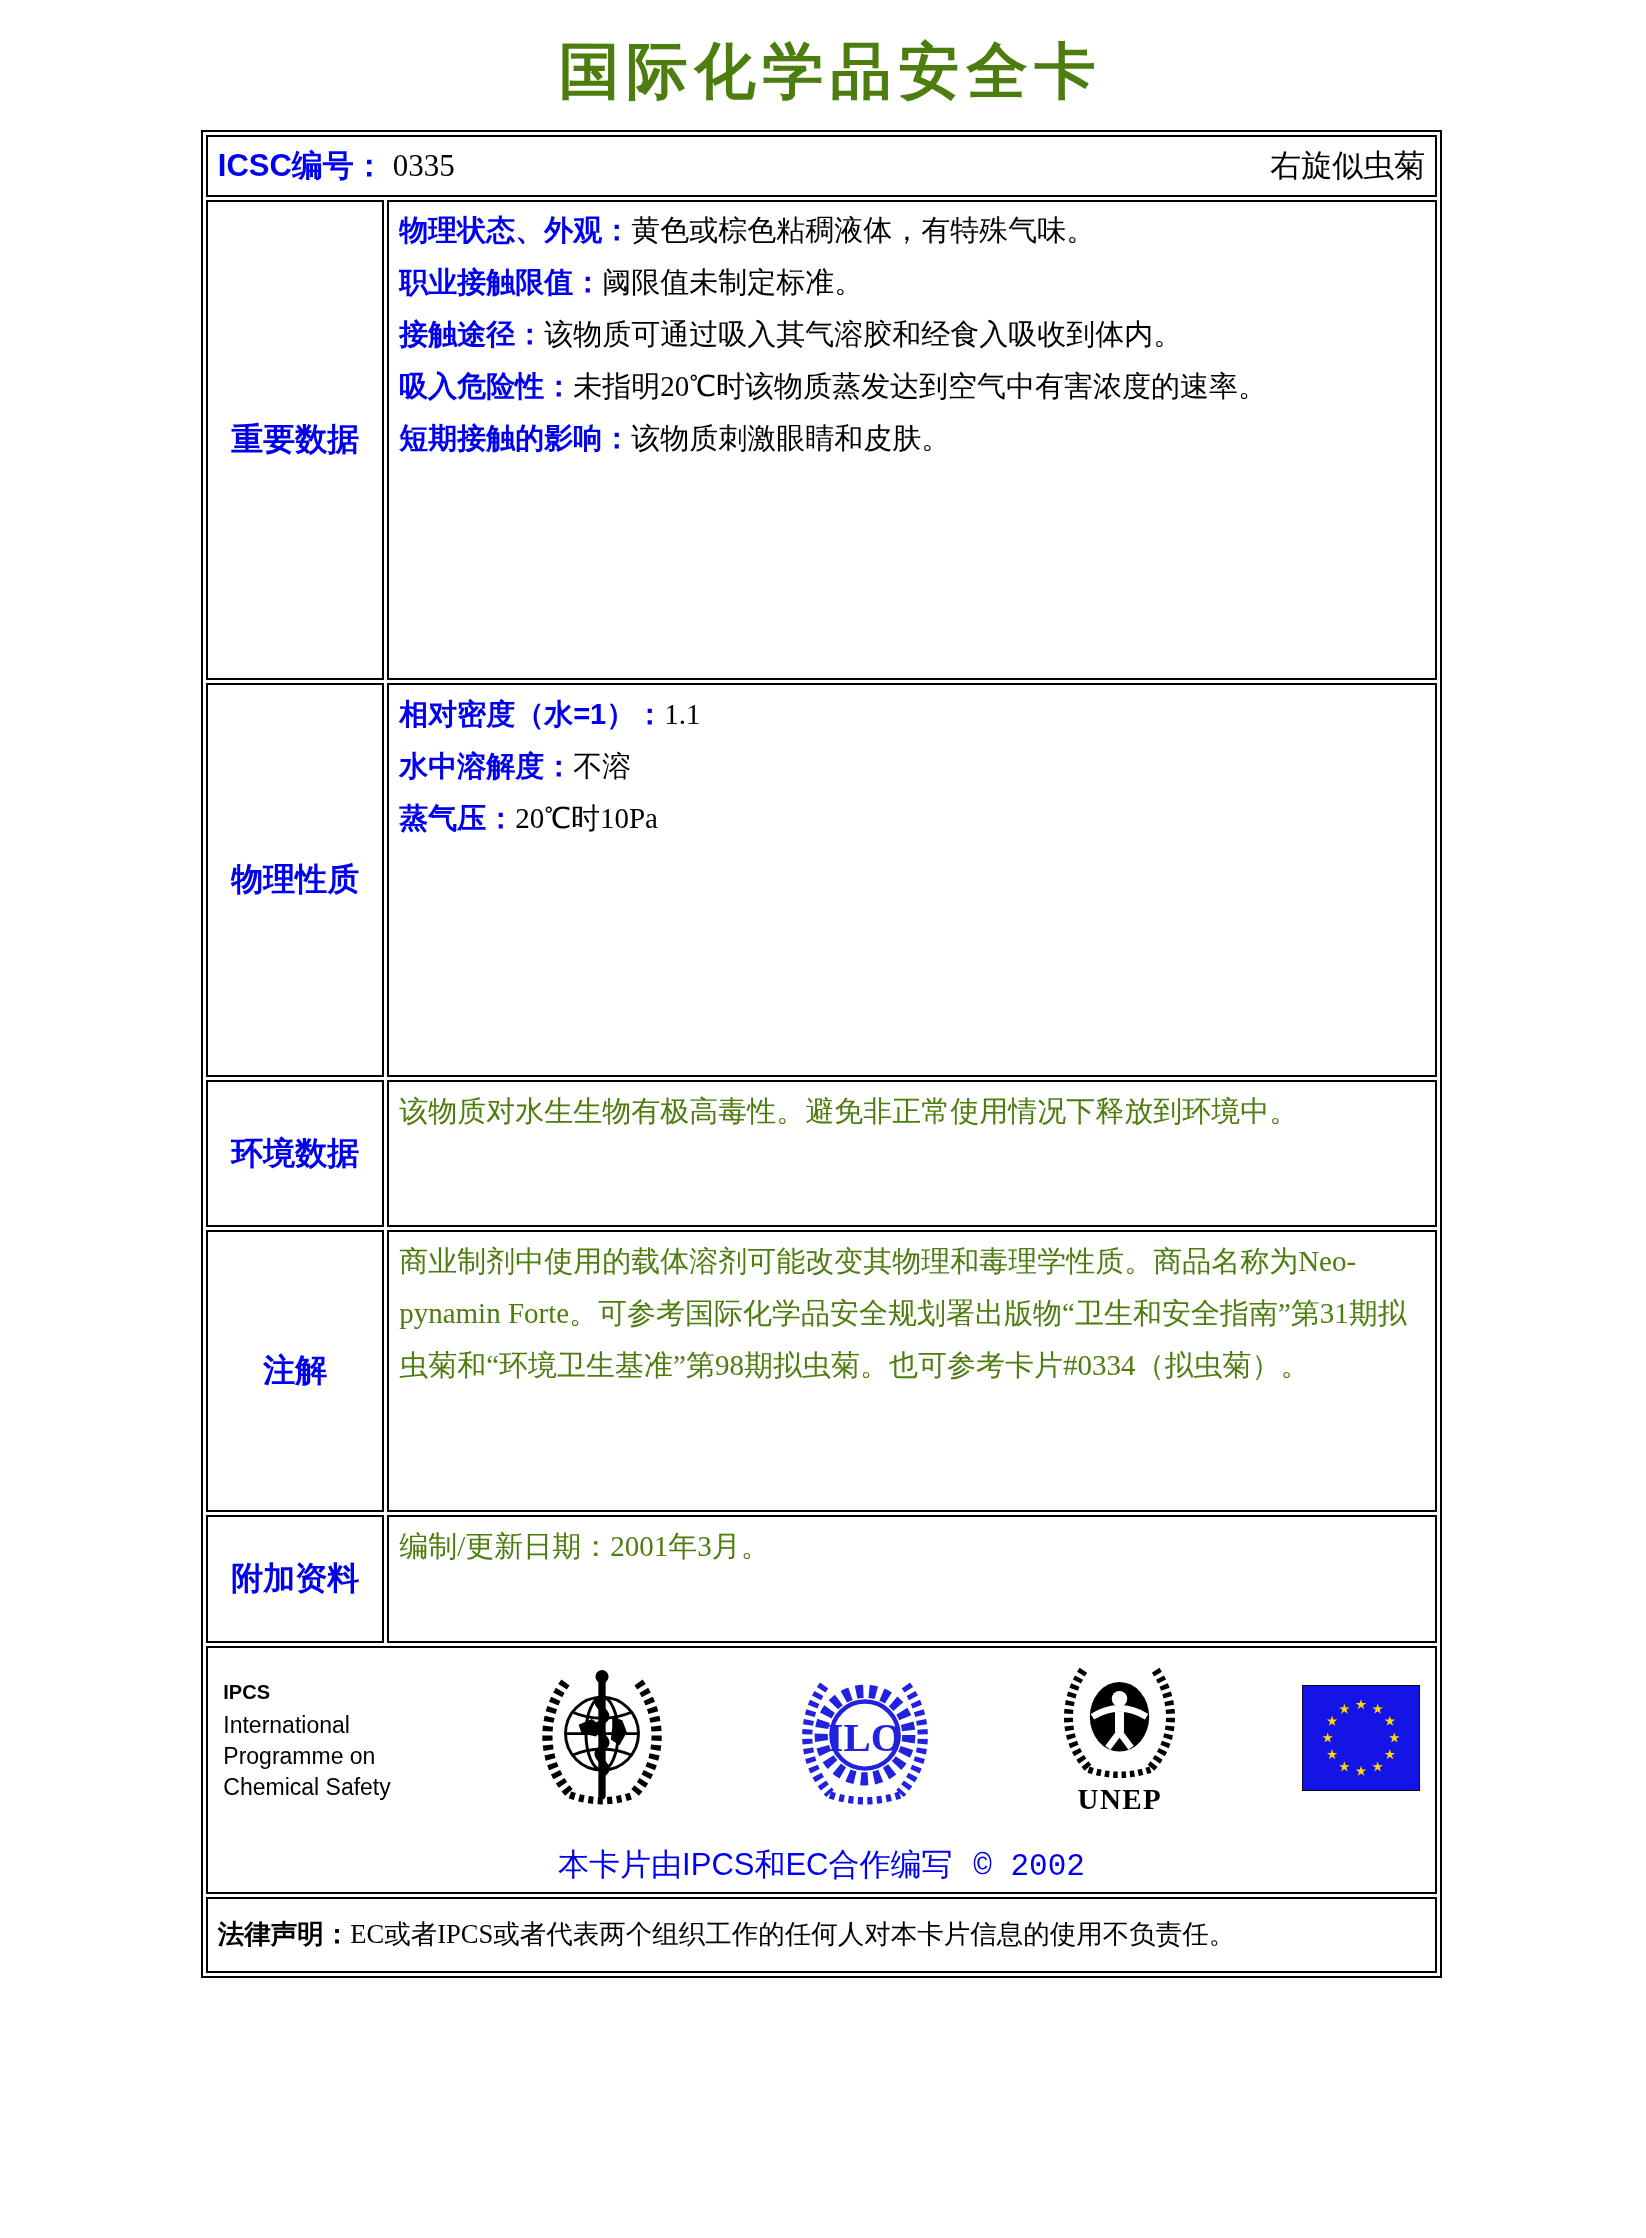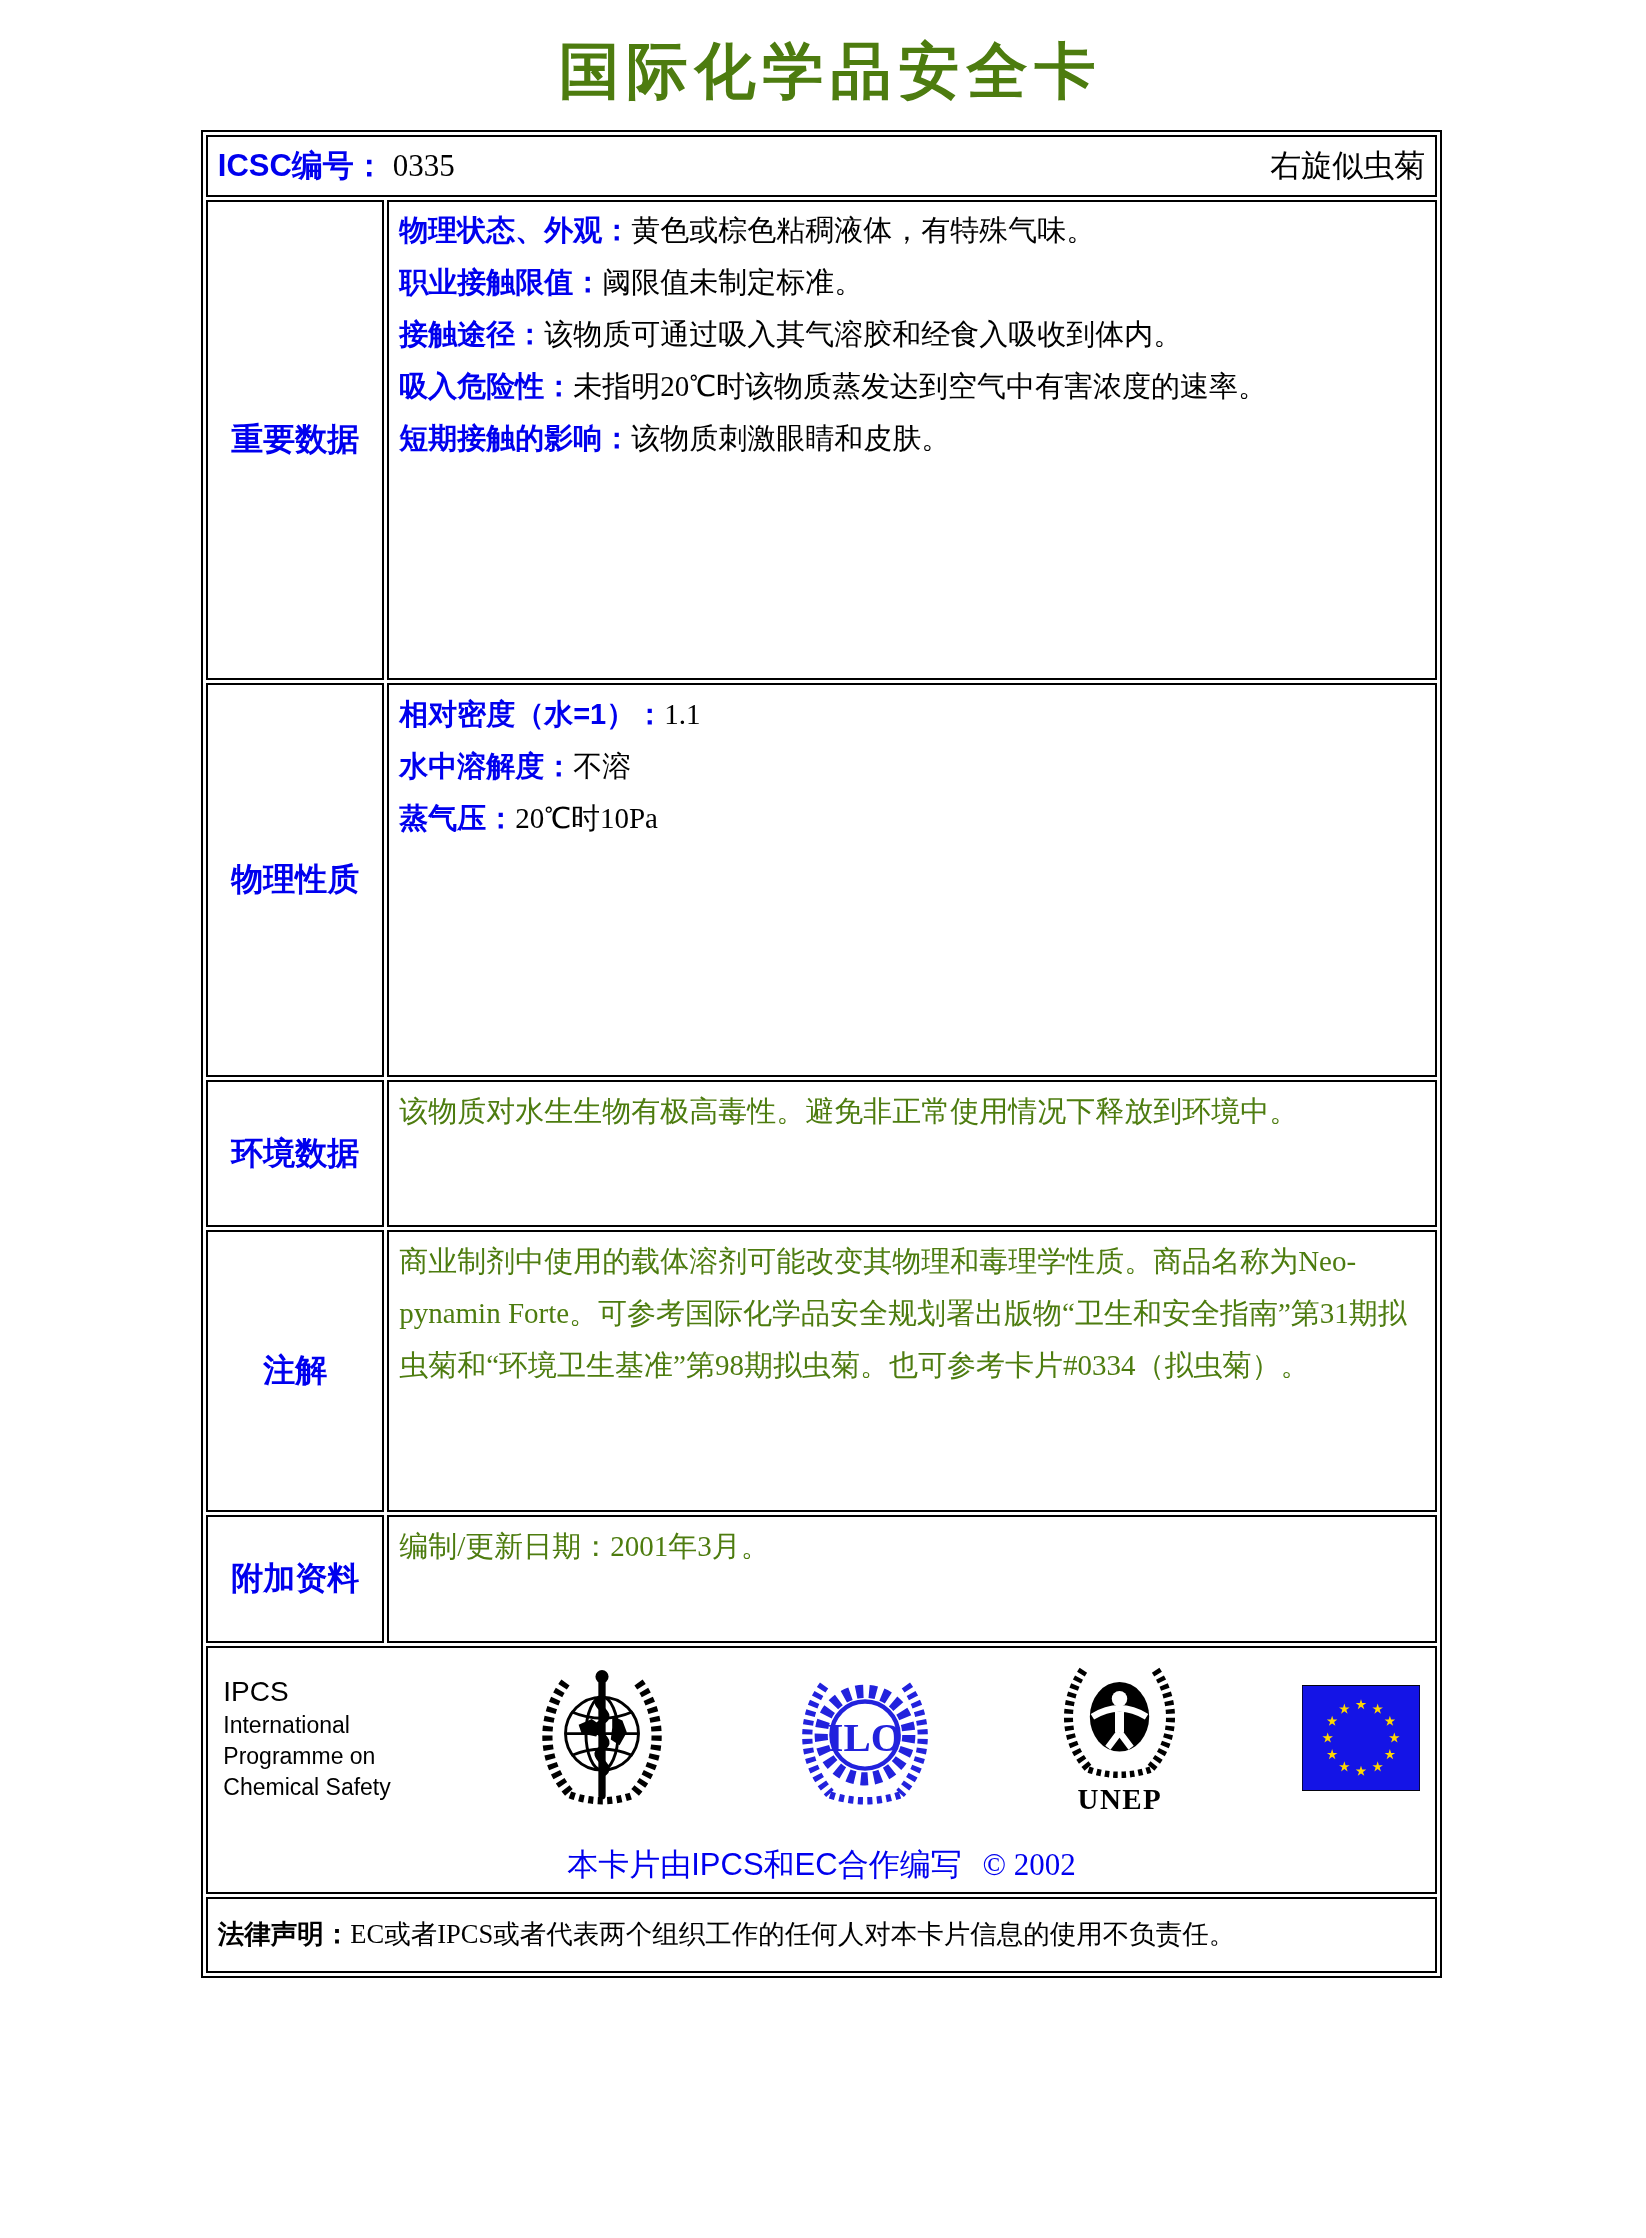--- a/index.html
+++ b/index.html
@@ -27,29 +27,29 @@
 
   .kv,.plain{margin:0;font-size:29px;line-height:52px;}
   .kv .k{color:#0000ee;font-weight:bold;font-family:"Liberation Sans",sans-serif;text-align:center;}
   .kv .v{color:#000;font-family:"Liberation Serif",serif;}
   .plain{color:#4d7c0f;font-family:"Liberation Serif",serif;}
 
   .logos-cell{position:relative;padding:7px 12.5px;}
   .logos-flex{display:flex;justify-content:space-between;align-items:center;
               height:167px;padding:0 2.8px;}
   .ipcs-block{font-family:"Liberation Sans",sans-serif;color:#000;width:188px;}
-  .ipcs-acronym{font-size:28px;font-weight:normal;line-height:36px;}
+  .ipcs-acronym{font-size:20px;font-weight:bold;line-height:36px;}
   .ipcs-line{font-size:23px;line-height:31px;}
   .logo{display:flex;flex-direction:column;align-items:center;justify-content:flex-end;}
   .unep-caption{font-size:29px;font-weight:bold;letter-spacing:1.4px;
                 font-family:"Liberation Serif",serif;margin-top:-5.6px;}
   .copyright-line{position:absolute;left:0;bottom:5.6px;width:100%;text-align:center;
                   font-size:31px;color:#0000ee;}
   .cp-main{font-weight:normal;font-family:"Liberation Sans",sans-serif;}
-  .cp-year{font-family:Liberation Serif, serif;margin-left:13px;}
+  .cp-year{font-family:Liberation Mono, monospace;margin-left:13px;}
 
   .legal-cell{vertical-align:middle;font-size:26.5px;line-height:35px;}
   .legal-label{font-weight:bold;font-family:"Liberation Sans",sans-serif;color:#000;}
   .legal-text{font-family:"Liberation Serif",serif;color:#000;}
 </style>
 </head>
 <body>
 
 <h1 class="title">国际化学品安全卡</h1>
 

